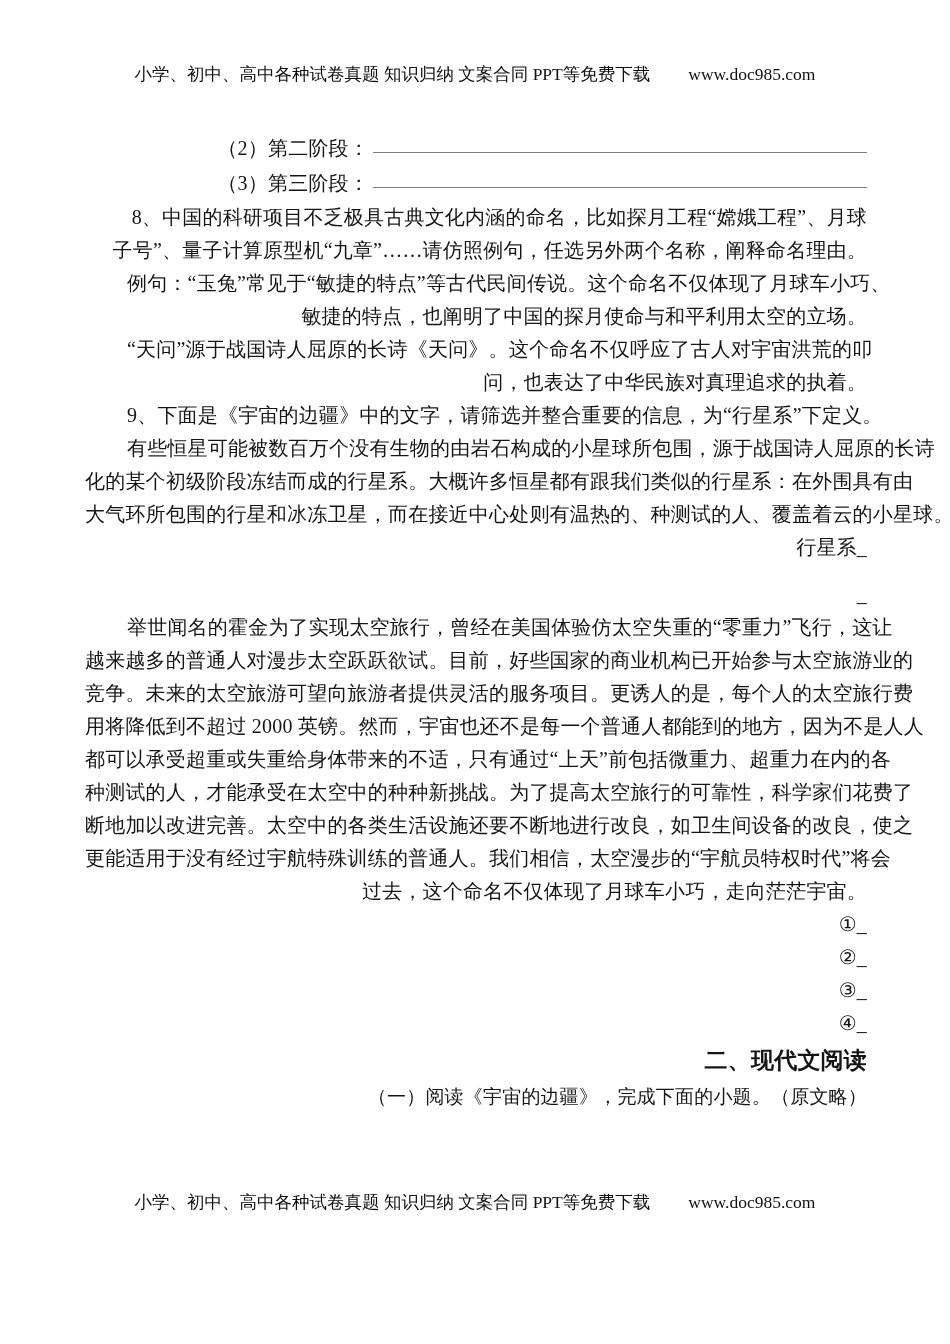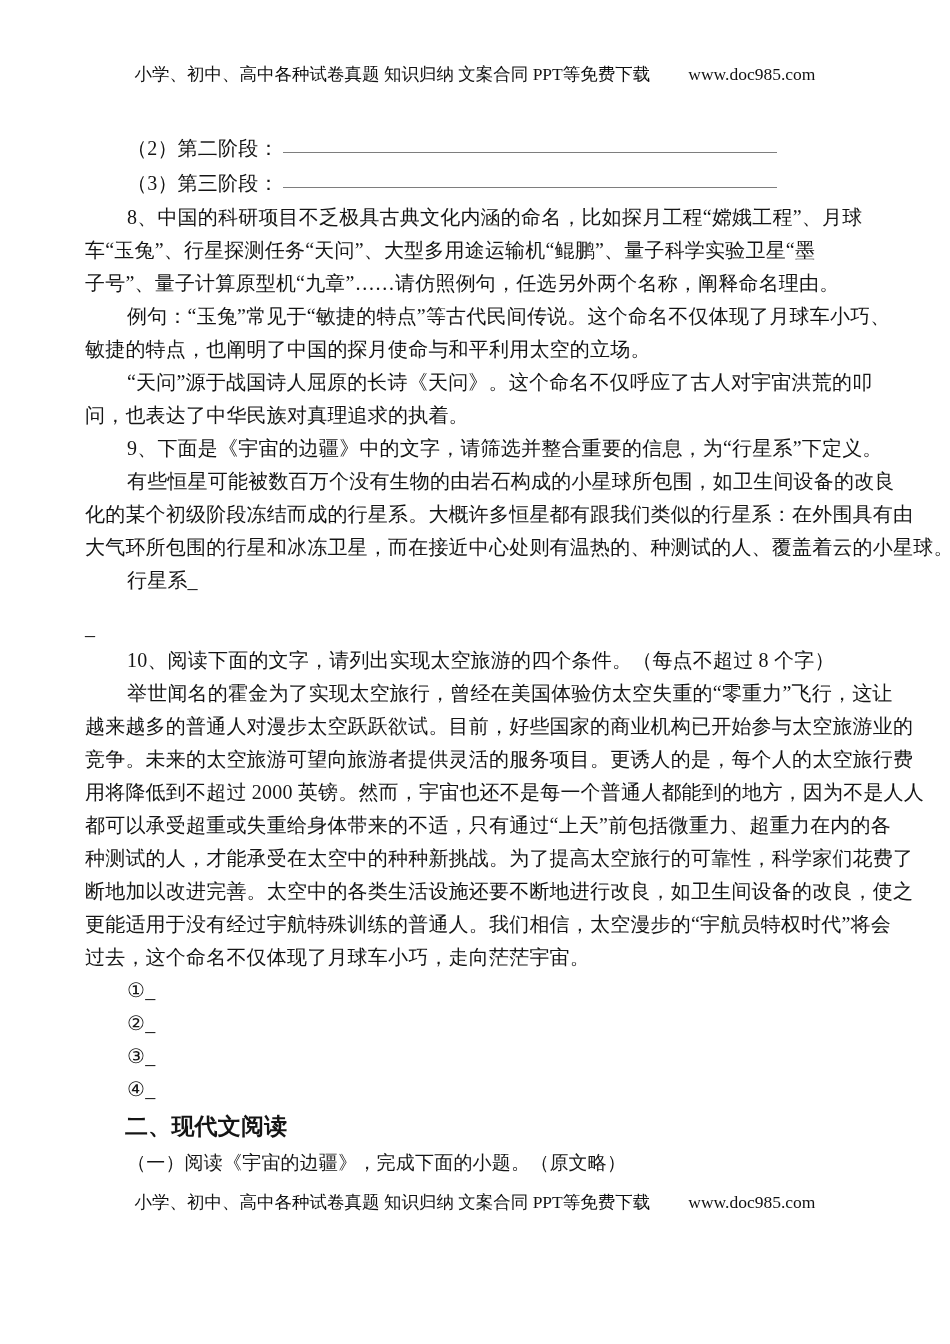--- a/index.html
+++ b/index.html
@@ -32,20 +32,21 @@
     top: 131px;
     left: 85px;
     width: 782px;
   }
   .line {
     font-size: 20px;
     line-height: 33px;
     min-height: 33px;
     white-space: nowrap;
     letter-spacing: 0.2px;
+    text-align: right;
   }
   .line.indent { padding-left: 42px; }
   .line.rule-line { line-height: 35px; min-height: 35px; }
   .line.gap { margin-top: 14px; }
   .line.heading {
     font-family: "Liberation Sans", "DejaVu Sans", sans-serif;
     font-weight: bold;
     font-size: 23px;
     line-height: 40px;
     min-height: 40px;
@@ -70,33 +71,31 @@
   <div class="site-bar top">
     <span>小学、初中、高中各种试卷真题 知识归纳 文案合同 PPT等免费下载</span>
     <span>www.doc985.com</span>
   </div>
 
   <div class="content">
     <div>
         <div class="line indent rule-line"><span>（2）第二阶段：</span><span class="rule"></span></div>
         <div class="line indent rule-line"><span>（3）第三阶段：</span><span class="rule"></span></div>
         <div class="line indent"><span>8、中国的科研项目不乏极具古典文化内涵的命名，比如探月工程“嫦娥工程”、月球</span></div>
-        <div class="line"><span>车“玉兔”、行星探测任务“天问”、大型多用途运输机“鲲鹏”、量子科学实验卫星“墨</span></div>
         <div class="line"><span>子号”、量子计算原型机“九章”……请仿照例句，任选另外两个名称，阐释命名理由。</span></div>
         <div class="line indent"><span>例句：“玉兔”常见于“敏捷的特点”等古代民间传说。这个命名不仅体现了月球车小巧、</span></div>
         <div class="line"><span>敏捷的特点，也阐明了中国的探月使命与和平利用太空的立场。</span></div>
         <div class="line indent"><span>“天问”源于战国诗人屈原的长诗《天问》。这个命名不仅呼应了古人对宇宙洪荒的叩</span></div>
         <div class="line"><span>问，也表达了中华民族对真理追求的执着。</span></div>
         <div class="line indent"><span>9、下面是《宇宙的边疆》中的文字，请筛选并整合重要的信息，为“行星系”下定义。</span></div>
-        <div class="line indent"><span>有些恒星可能被数百万个没有生物的由岩石构成的小星球所包围，如卫生间设备的改良</span></div>
+        <div class="line indent"><span>有些恒星可能被数百万个没有生物的由岩石构成的小星球所包围，源于战国诗人屈原的长诗</span></div>
         <div class="line"><span>化的某个初级阶段冻结而成的行星系。大概许多恒星都有跟我们类似的行星系：在外围具有由</span></div>
         <div class="line"><span>大气环所包围的行星和冰冻卫星，而在接近中心处则有温热的、种测试的人、覆盖着云的小星球。</span></div>
         <div class="line indent"><span>行星系_</span></div>
         <div class="line gap"><span>_</span></div>
-        <div class="line indent"><span>10、阅读下面的文字，请列出实现太空旅游的四个条件。（每点不超过 8 个字）</span></div>
         <div class="line indent"><span>举世闻名的霍金为了实现太空旅行，曾经在美国体验仿太空失重的“零重力”飞行，这让</span></div>
         <div class="line"><span>越来越多的普通人对漫步太空跃跃欲试。目前，好些国家的商业机构已开始参与太空旅游业的</span></div>
         <div class="line"><span>竞争。未来的太空旅游可望向旅游者提供灵活的服务项目。更诱人的是，每个人的太空旅行费</span></div>
         <div class="line"><span>用将降低到不超过 2000 英镑。然而，宇宙也还不是每一个普通人都能到的地方，因为不是人人</span></div>
         <div class="line"><span>都可以承受超重或失重给身体带来的不适，只有通过“上天”前包括微重力、超重力在内的各</span></div>
         <div class="line"><span>种测试的人，才能承受在太空中的种种新挑战。为了提高太空旅行的可靠性，科学家们花费了</span></div>
         <div class="line"><span>断地加以改进完善。太空中的各类生活设施还要不断地进行改良，如卫生间设备的改良，使之</span></div>
         <div class="line"><span>更能适用于没有经过宇航特殊训练的普通人。我们相信，太空漫步的“宇航员特权时代”将会</span></div>
         <div class="line"><span>过去，这个命名不仅体现了月球车小巧，走向茫茫宇宙。</span></div>
         <div class="line indent"><span>①_</span></div>

